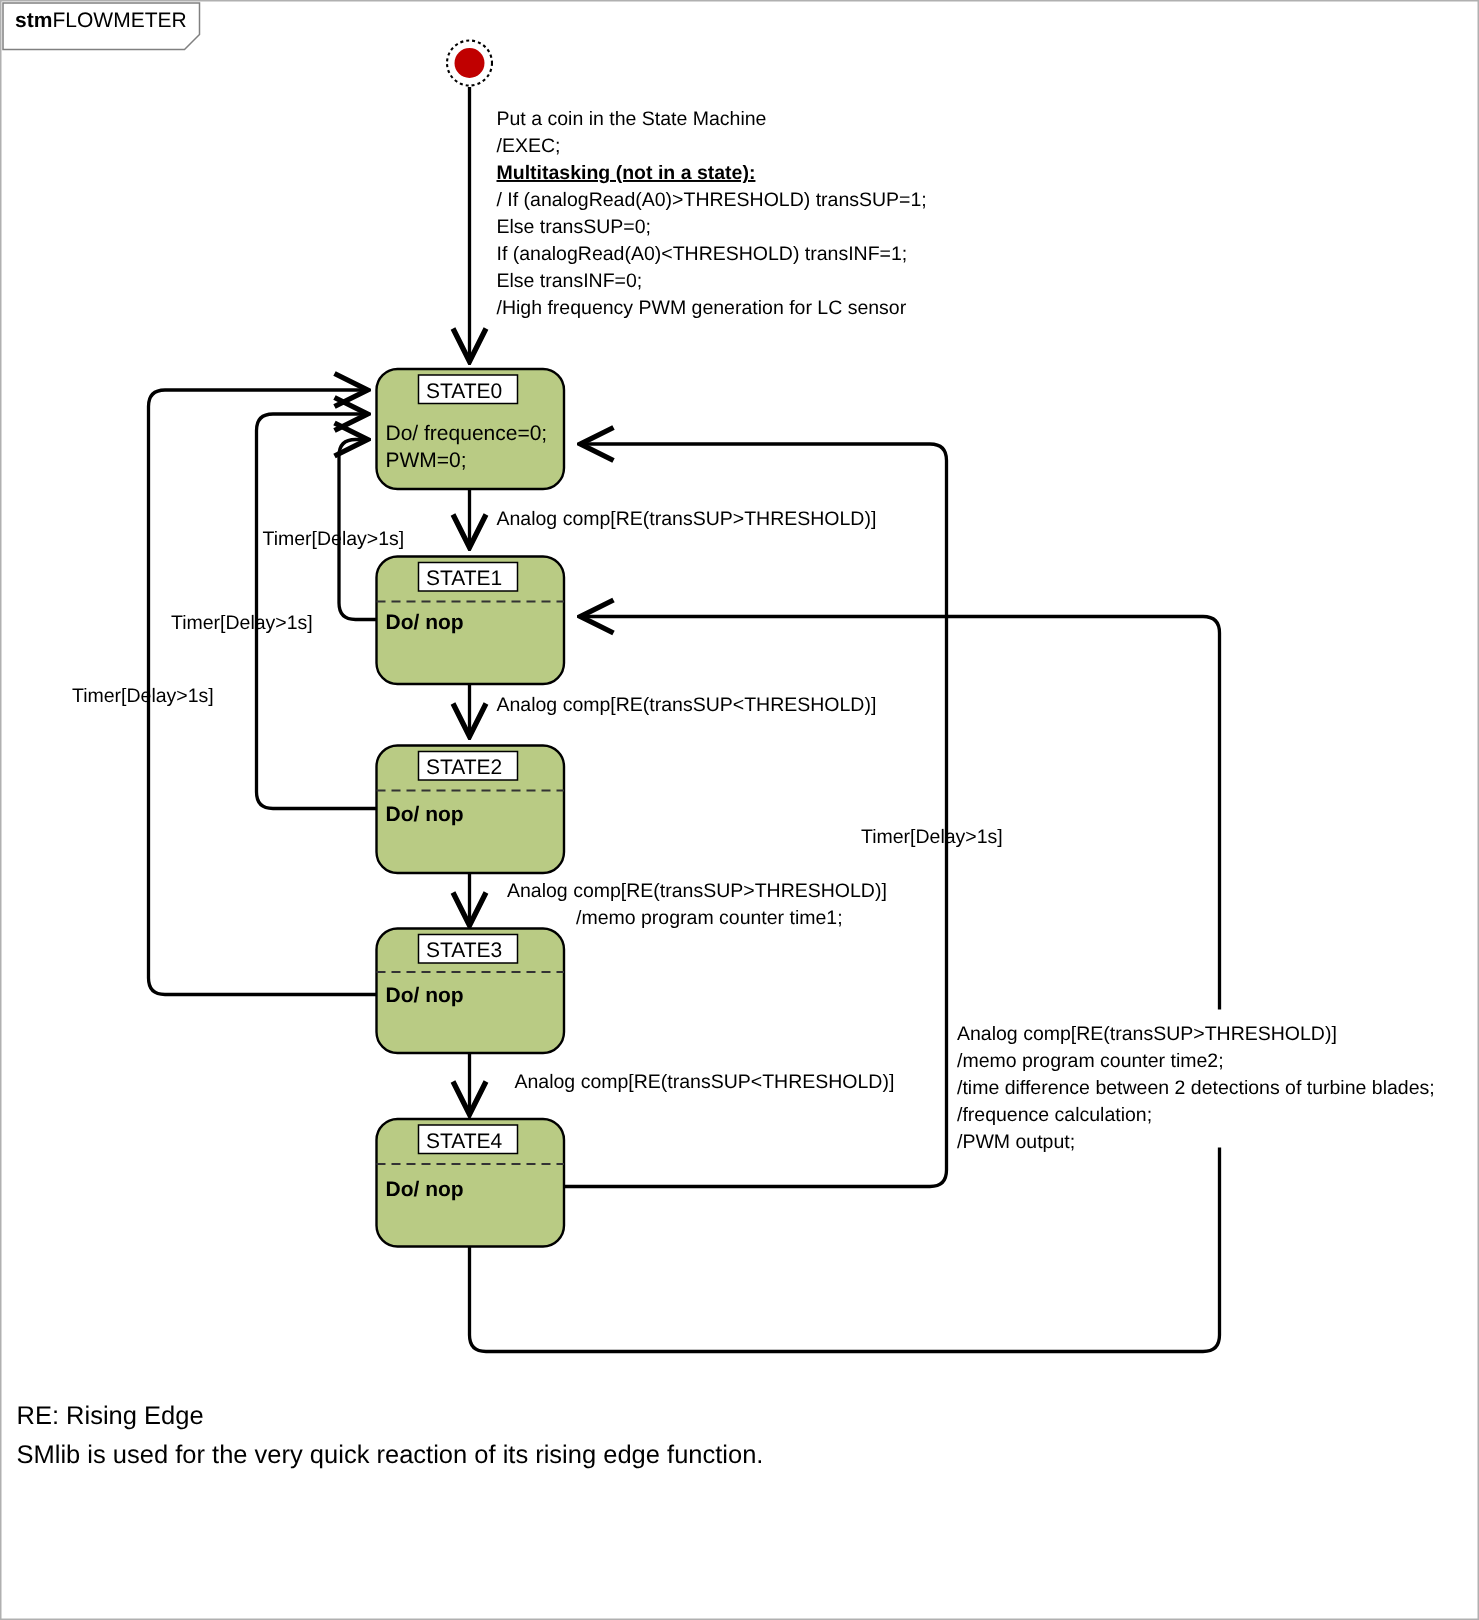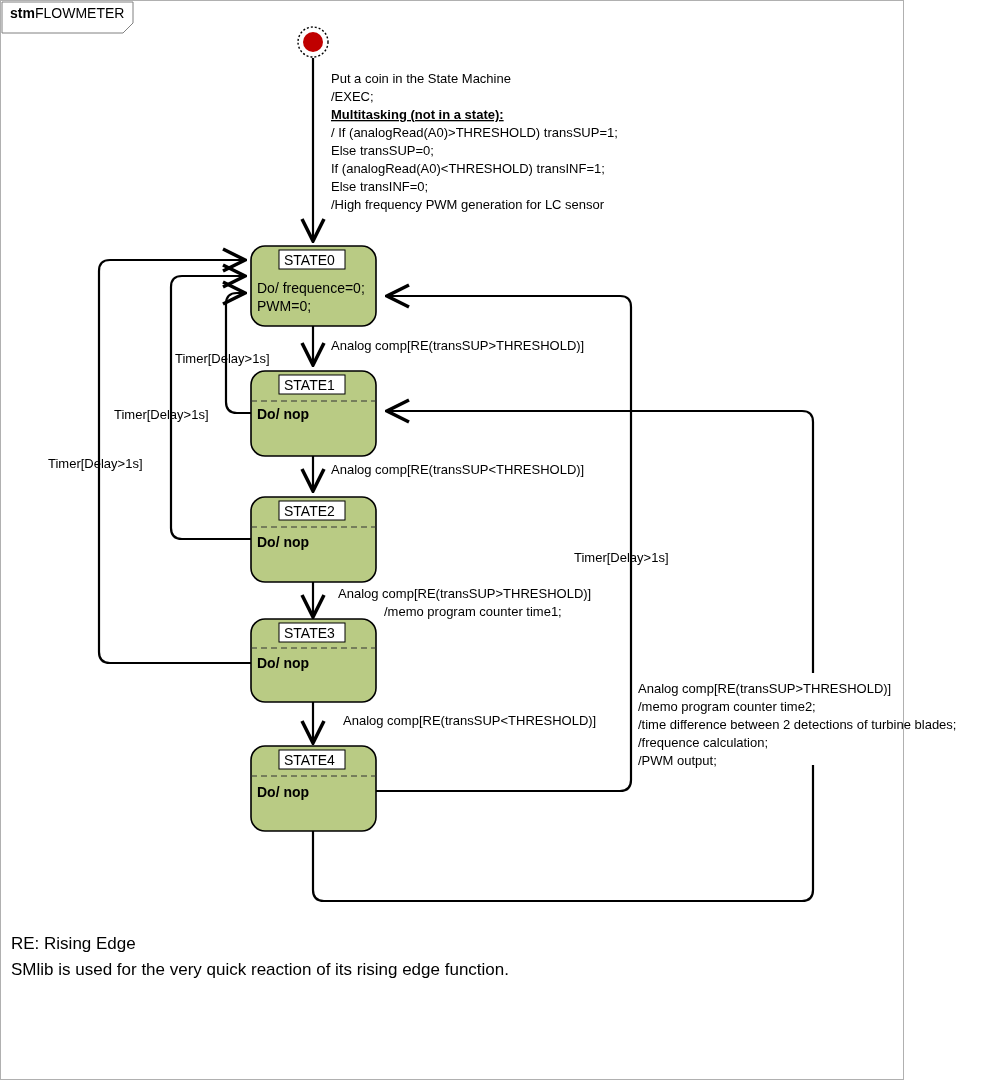--- a/index.html
+++ b/index.html
@@ -1,18 +1,18 @@
 <!DOCTYPE html>
 <html><head>
 <meta charset="utf-8">
 <style>
   html,body{margin:0;padding:0;background:#ffffff;}
   body{width:986px;height:1080px;position:relative;overflow:hidden;
        font-family:"Liberation Sans", sans-serif;}
-  #frame{position:absolute;left:0;top:0;width:904px;height:1080px;
+  #frame{position:absolute;left:0;top:0;width:986px;height:1080px;
          border:1px solid #b0b0b0;box-sizing:border-box;background:#fff;}
   #diagram{position:absolute;left:0;top:0;width:986px;height:1080px;}
   .dtxt{font-family:"Liberation Sans", sans-serif;font-size:13px;fill:#000;}
   .dtxt-bold{font-family:"Liberation Sans", sans-serif;font-size:13px;fill:#000;font-weight:bold;}
   .legend{font-family:"Liberation Sans", sans-serif;font-size:17px;fill:#000;}
   .title-b{font-family:"Liberation Sans", sans-serif;font-size:14px;fill:#000;font-weight:bold;}
   .title-n{font-family:"Liberation Sans", sans-serif;font-size:14px;fill:#000;}
   .statename{font-family:"Liberation Sans", sans-serif;font-size:14px;fill:#000;}
   .statebody{font-family:"Liberation Sans", sans-serif;font-size:14px;fill:#000;}
   .statebody-b{font-family:"Liberation Sans", sans-serif;font-size:14px;fill:#000;font-weight:bold;}

